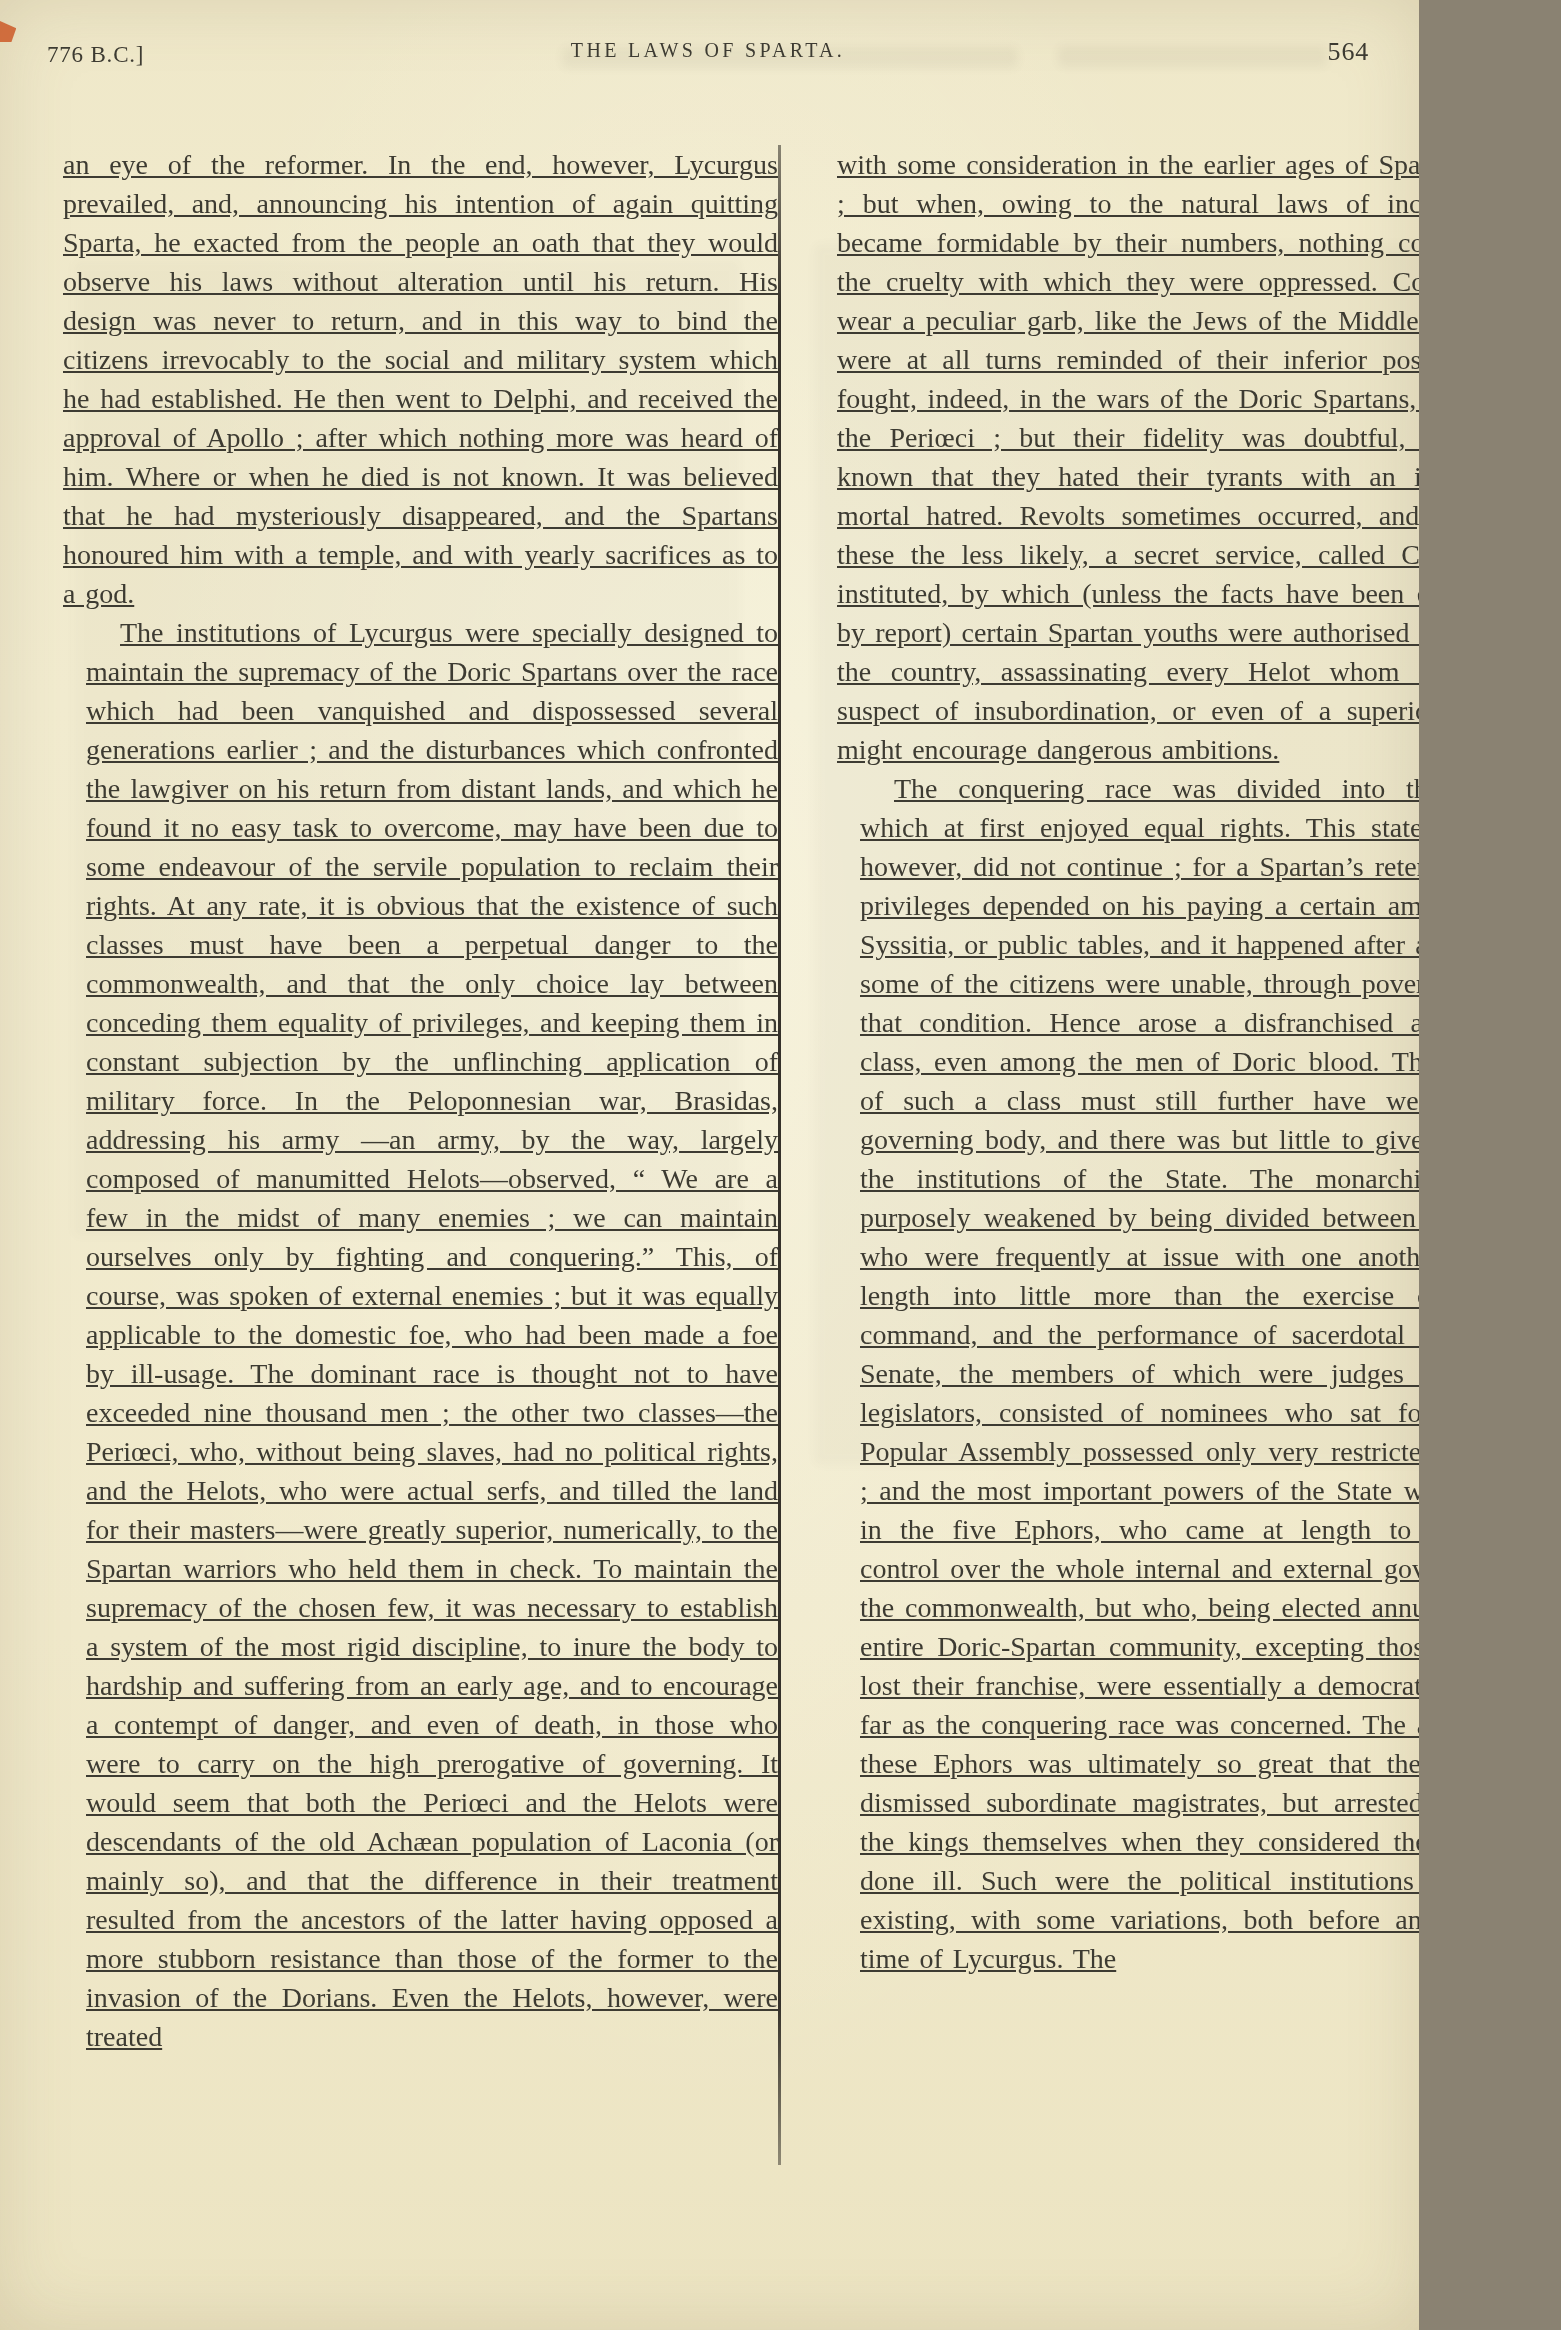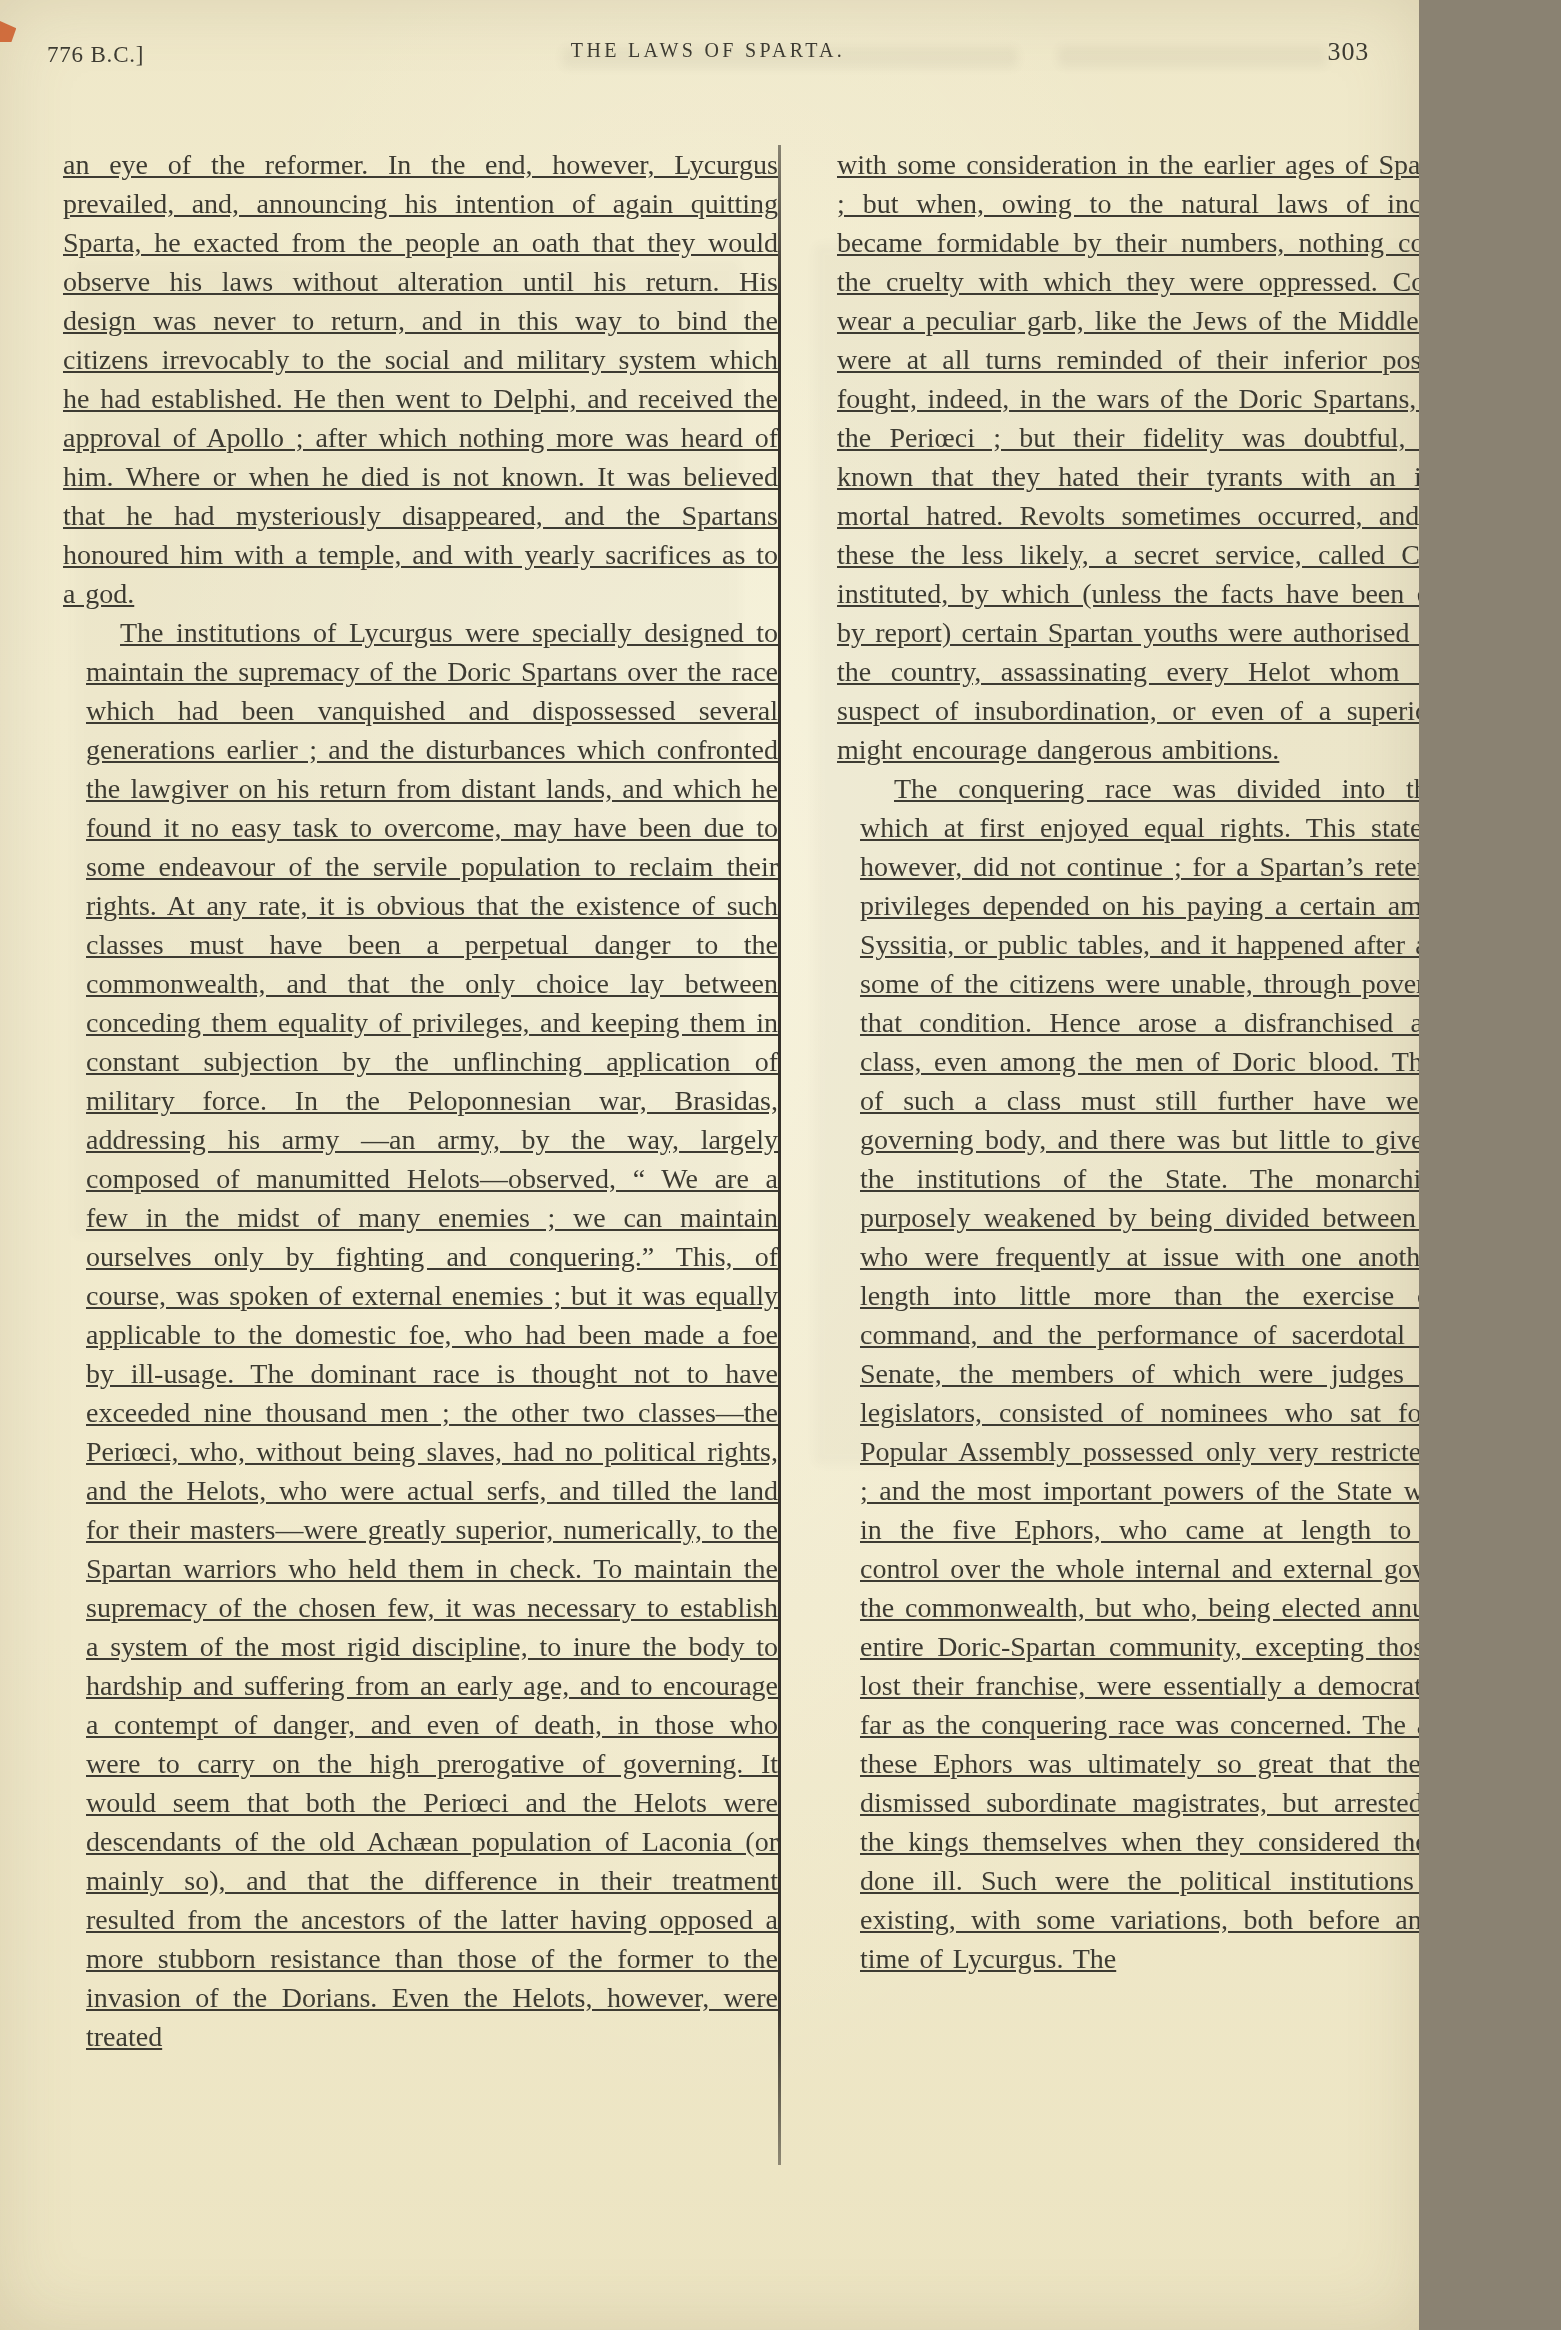--- a/index.html
+++ b/index.html
@@ -70,21 +70,21 @@
 
   <div class="corner-artifact"></div>
   <div class="ghost g1"></div>
   <div class="ghost g2"></div>
   <div class="ghost g3"></div>
   <div class="ghost g4"></div>
 
   <div class="header">
     <span class="date-marker">776 B.C.]</span>
     <span class="page-title">THE LAWS OF SPARTA.</span>
-    <span class="page-number">303</span>
+    <span class="page-number">564</span>
   </div>
 
   <div class="divider-rule"></div>
 
   <div class="columns">
     <div class="column left">
       <p>an eye of the reformer.  In the end, however, Lycurgus prevailed, and, announcing his intention of again quitting Sparta, he exacted from the people an oath that they would observe his laws without alteration until his return.  His design was never to return, and in this way to bind the citizens irrevocably to the social and military system which he had established.  He then went to Delphi, and received the approval of Apollo ; after which nothing more was heard of him. Where or when he died is not known.  It was believed that he had mysteriously disappeared, and the Spartans honoured him with a temple, and with yearly sacrifices as to a god.</p>
       <p class="indent">The institutions of Lycurgus were specially designed to maintain the supremacy of the Doric Spartans over the race which had been vanquished and dispossessed several generations earlier ; and the disturbances which confronted the lawgiver on his return from distant lands, and which he found it no easy task to overcome, may have been due to some endeavour of the servile population to reclaim their rights.  At any rate, it is obvious that the existence of such classes must have been a perpetual danger to the commonwealth, and that the only choice lay between conceding them equality of privileges, and keeping them in constant subjection by the unflinching application of military force.  In the Peloponnesian war, Brasidas, addressing his army —an army, by the way, largely composed of manumitted Helots—observed, “ We are a few in the midst of many enemies ; we can maintain ourselves only by fighting and conquering.”  This, of course, was spoken of external enemies ; but it was equally applicable to the domestic foe, who had been made a foe by ill-usage.  The dominant race is thought not to have exceeded nine thousand men ; the other two classes—the Periœci, who, without being slaves, had no political rights, and the Helots, who were actual serfs, and tilled the land for their masters—were greatly superior, numerically, to the Spartan warriors who held them in check.  To maintain the supremacy of the chosen few, it was necessary to establish a system of the most rigid discipline, to inure the body to hardship and suffering from an early age, and to encourage a contempt of danger, and even of death, in those who were to carry on the high prerogative of governing.  It would seem that both the Periœci and the Helots were descendants of the old Achæan population of Laconia (or mainly so), and that the difference in their treatment resulted from the ancestors of the latter having opposed a more stubborn resistance than those of the former to the invasion of the Dorians.  Even the Helots, however, were treated</p>
     </div>
     <div class="column right">

